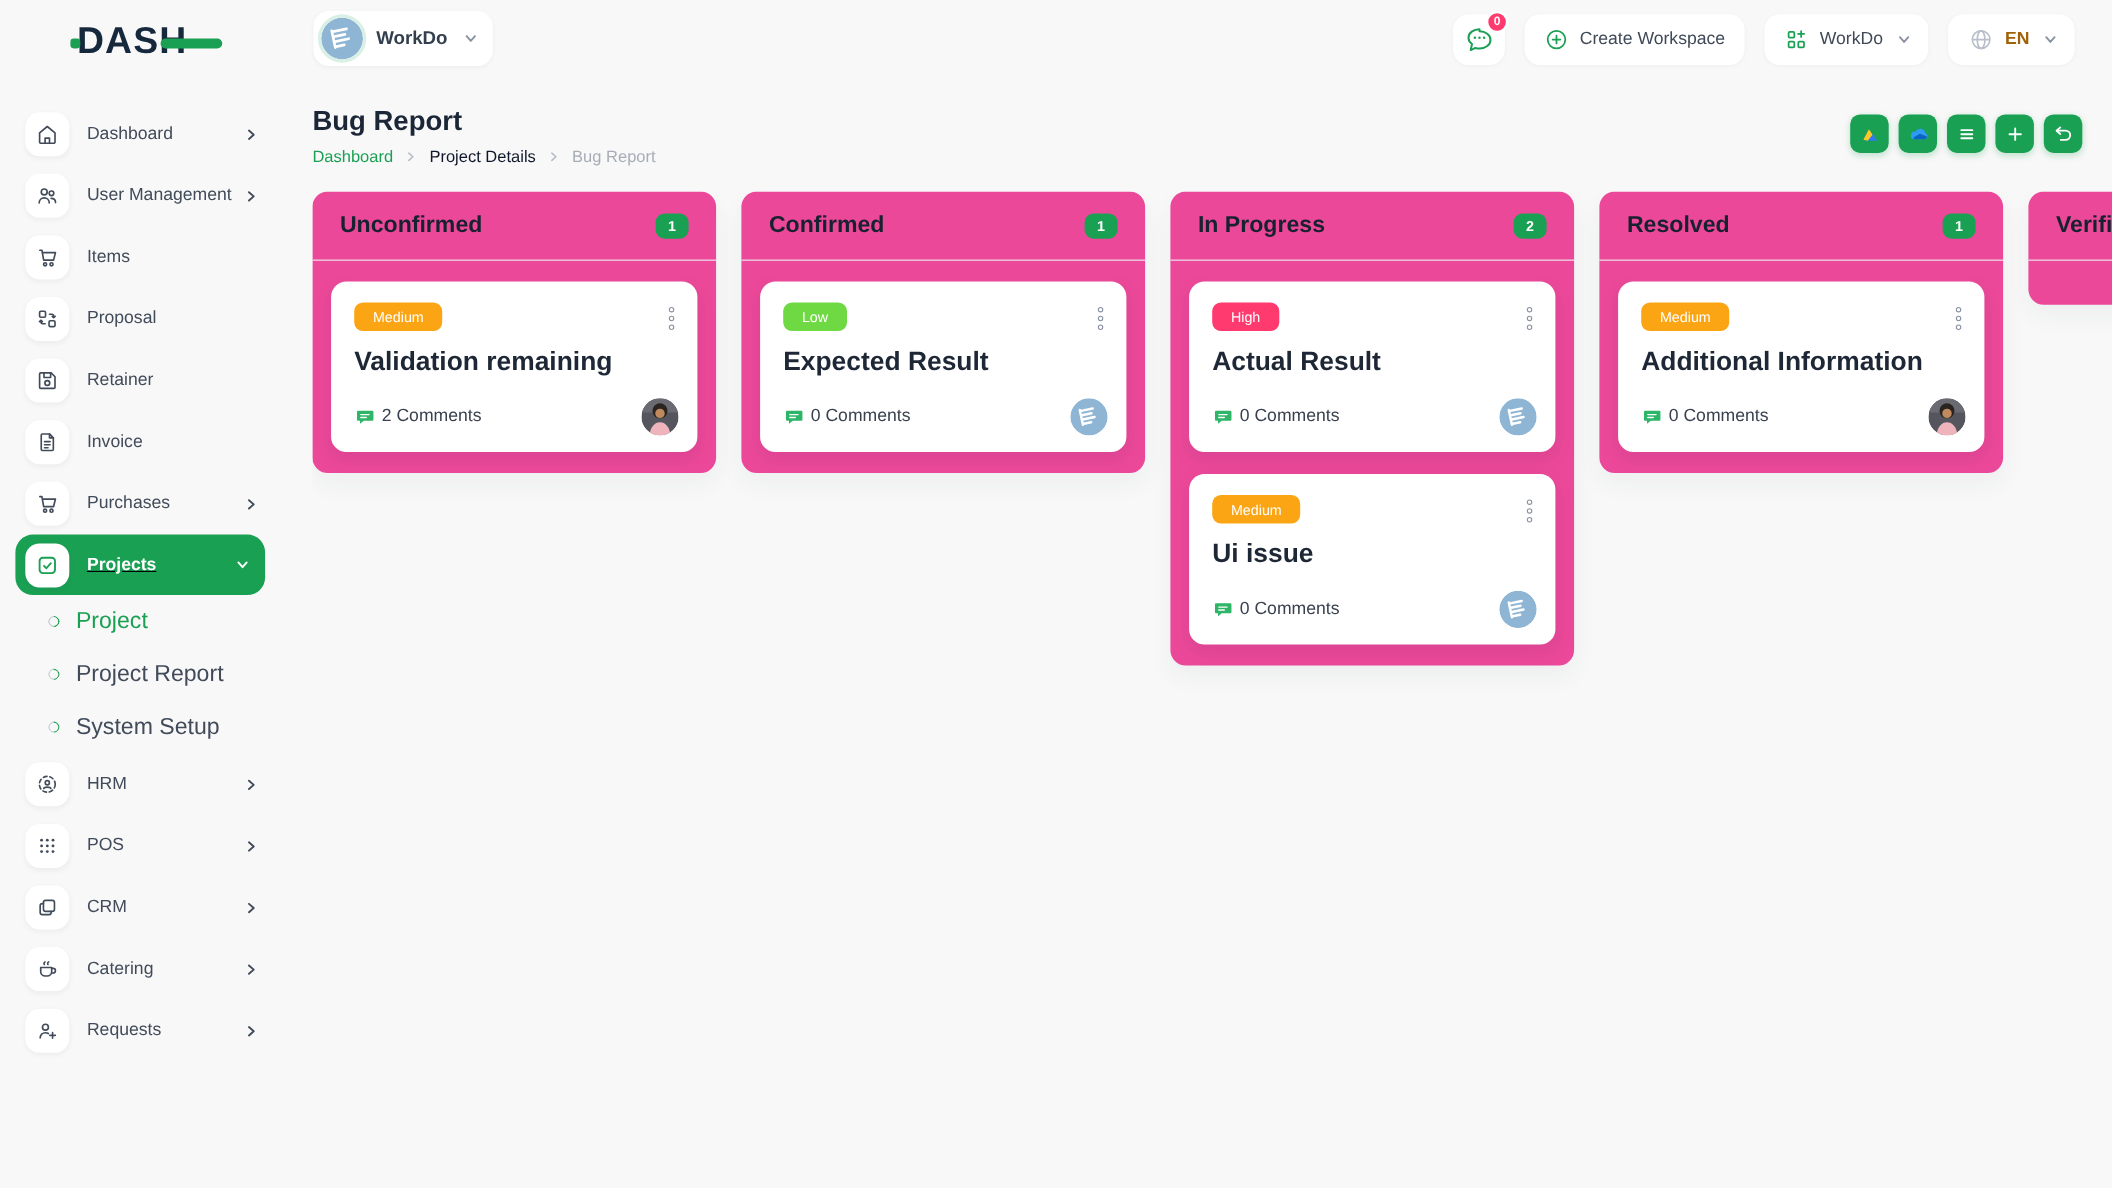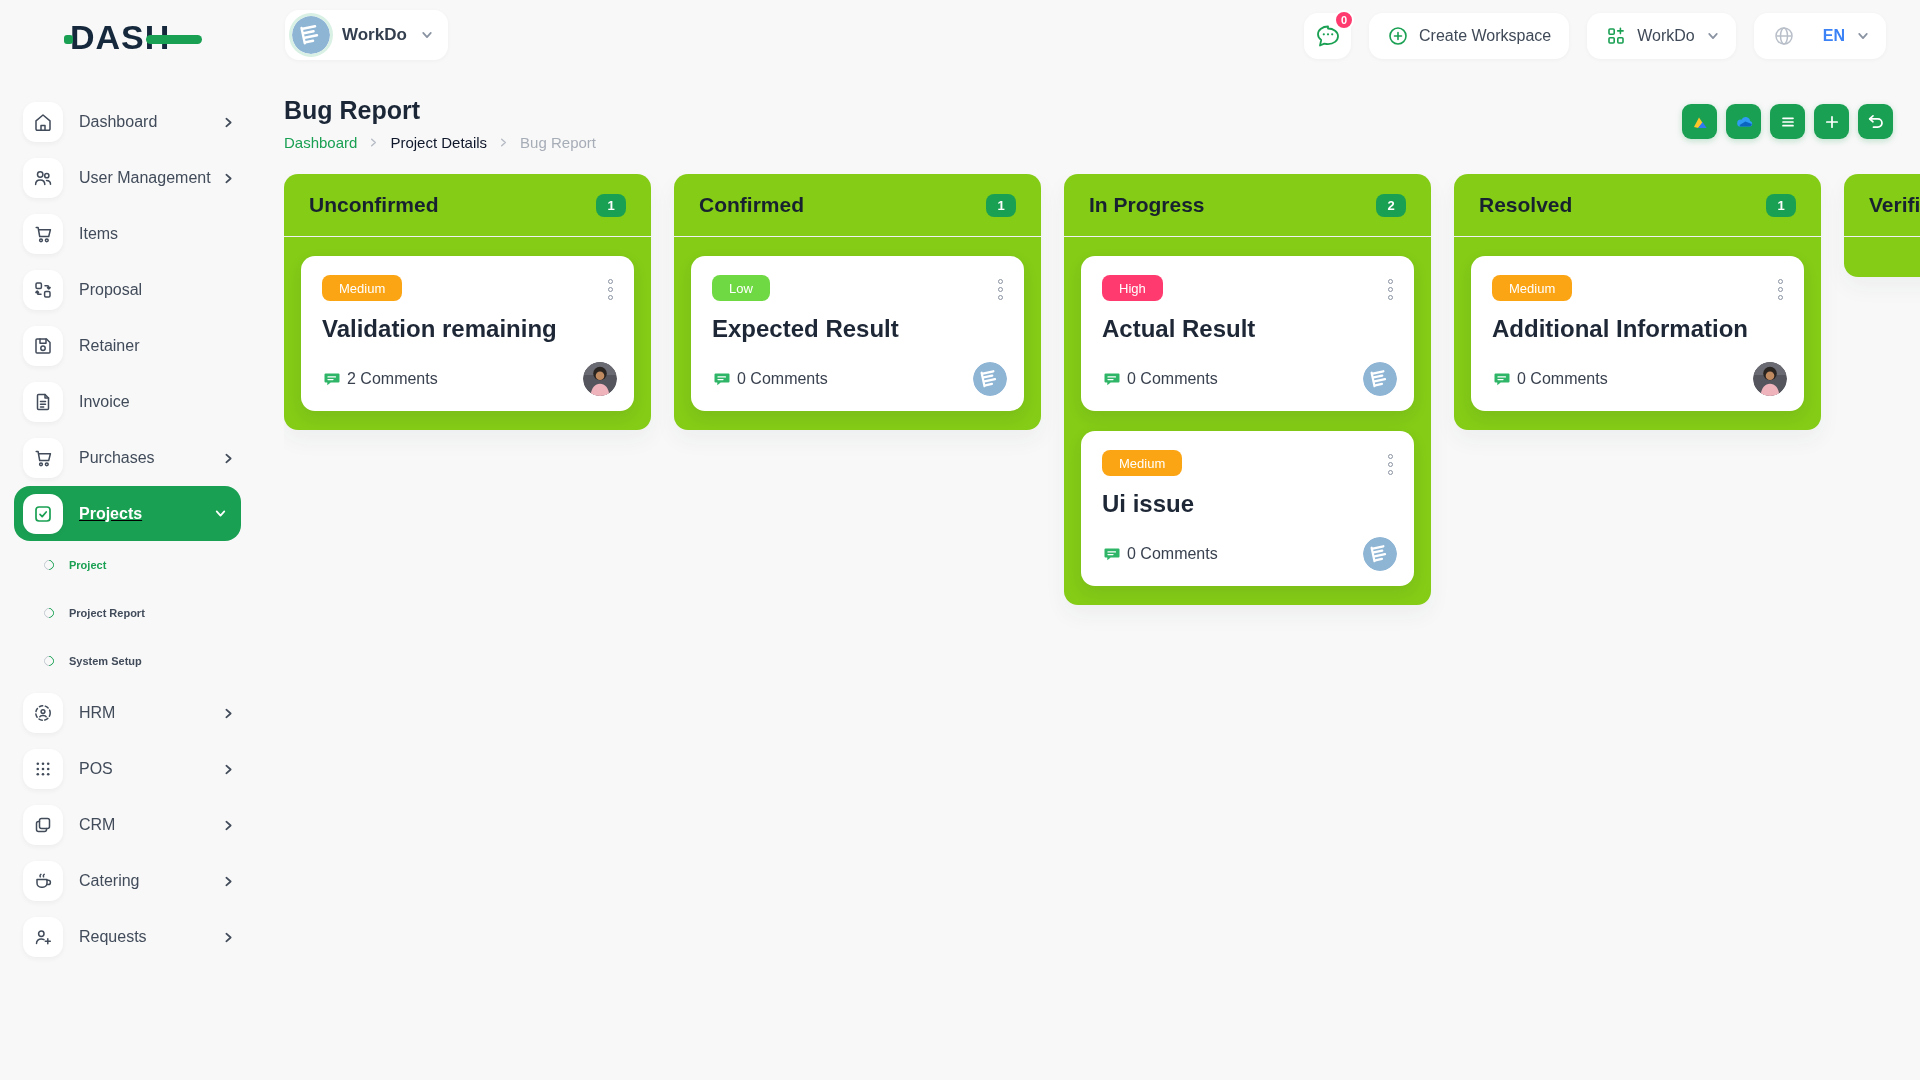--- a/index.html
+++ b/index.html
@@ -16,53 +16,53 @@
     background:#fff;border-radius:14px;padding:0 16px 0 7px;cursor:pointer;box-shadow:0 1px 4px rgba(20,30,60,.04);}
   .ws-avatar{width:38px;height:38px;border-radius:50%;box-shadow:0 0 0 3px #d9f0e4;}
   .ws-label{font-size:17px;font-weight:600;color:#333f4e;}
 
   .top-right{position:absolute;right:34px;top:13px;display:flex;align-items:center;gap:18px;}
   .icon-tile-btn{width:47px;height:46px;background:#fff;border-radius:14px;display:flex;align-items:center;justify-content:center;position:relative;cursor:pointer;box-shadow:0 1px 4px rgba(20,30,60,.04);}
   .msg-badge{position:absolute;top:-3px;right:-3px;min-width:20px;height:20px;border-radius:10px;background:#ff3a6e;color:#fff;
     font-size:11px;font-weight:600;display:flex;align-items:center;justify-content:center;border:2px solid #fff;box-sizing:border-box;padding:0 4px;}
   .top-pill{height:46px;background:#fff;border-radius:14px;display:flex;align-items:center;gap:10px;padding:0 18px;
     font-size:16px;font-weight:500;color:#3f4957;cursor:pointer;box-shadow:0 1px 4px rgba(20,30,60,.04);}
-  .lang-label{color:#3b82f6;font-weight:600;margin-left:17px;}
+  .lang-label{color:#a16207;font-weight:600;}
   .chev-down{transform:rotate(90deg);color:#8a93a2;}
 
   
   .sidebar{position:absolute;left:0;top:72px;width:255px;bottom:0;padding-top:22px;box-sizing:border-box;}
   .side-item{display:flex;align-items:center;height:56px;padding:0 20px 0 23px;cursor:pointer;}
   .icon-tile{width:40px;height:40px;min-width:40px;border-radius:13px;background:#fff;display:flex;align-items:center;justify-content:center;
     margin-right:16px;box-shadow:0 2px 5px rgba(30,40,70,.05);}
   .side-lbl{font-size:16px;color:#414b5a;font-weight:500;white-space:nowrap;}
   .side-chev{margin-left:auto;color:#414b5a;display:flex;}
   .side-item.active{background:#1aa053;border-radius:16px;margin:0 14px;padding:0 14px 0 9px;height:55px;text-decoration:underline;}
   .side-item.active .side-lbl{color:#fff;font-weight:700;}
   .side-item.active .side-chev{color:#fff;transform:rotate(90deg);}
   .sub-item{display:flex;align-items:center;height:48px;padding-left:44px;cursor:pointer;}
   .bullet{width:8px;height:8px;border-radius:50%;border:1.5px solid #c3c9d1;border-bottom-color:#1aa053;border-right-color:#1aa053;
     transform:rotate(-45deg);margin-right:15px;}
-  .sub-lbl{font-size:11px;font-weight:700;color:#414b5a;}
+  .sub-lbl{font-size:21px;font-weight:400;color:#414b5a;}
   .sub-item.active .sub-lbl{color:#1aa053;}
 
   
   .page-title{position:absolute;left:284px;top:96px;font-size:25px;font-weight:600;color:#1b2737;margin:0;}
   .breadcrumb{position:absolute;left:284px;top:134px;display:flex;align-items:center;gap:11px;font-size:15px;}
   .bc-link{color:#1aa053;cursor:pointer;}
   .bc-mid{color:#0f172a;cursor:pointer;}
   .bc-cur{color:#a7adb7;}
   .bc-sep{color:#b6bcc6;display:flex;}
 
   .toolbar{position:absolute;top:104px;right:27px;display:flex;gap:9px;}
   .tb-btn{width:35px;height:35px;border-radius:9px;background:#1aa053;display:flex;align-items:center;justify-content:center;cursor:pointer;box-shadow:0 2px 6px rgba(26,160,83,.25);}
 
   
   .board{position:absolute;left:284px;top:174px;right:0;bottom:0;display:flex;gap:23px;overflow:hidden;align-items:flex-start;}
-  .kcol{width:367px;min-width:367px;background:#84cc16;border-radius:14px;box-shadow:0 10px 22px rgba(40,50,80,.05);}
+  .kcol{width:367px;min-width:367px;background:#ec4899;border-radius:14px;box-shadow:0 10px 22px rgba(40,50,80,.05);}
   .kcol-head{display:flex;align-items:center;justify-content:space-between;padding:19px 25px;border-bottom:1px solid #eef0f2;}
   .kcol-title{font-size:21px;font-weight:700;color:#17212f;}
   .kcount{min-width:30px;height:23px;display:inline-flex;align-items:center;justify-content:center;background:#1aa053;color:#fff;
     border-radius:8px;font-size:13px;font-weight:600;padding:0 8px;box-sizing:border-box;}
   .kcol-body{padding:19px 17px;display:flex;flex-direction:column;gap:20px;justify-content:center;}
   .kcol-body.empty{padding:0;height:40px;}
 
   .kcard{background:#fff;border-radius:14px;box-shadow:0 6px 16px rgba(25,35,65,.09);padding:19px 21px;position:relative;
     height:155px;box-sizing:border-box;cursor:grab;}
   .pri{display:inline-flex;align-items:center;height:26px;padding:0 17px;border-radius:8px;color:#fff;font-size:13px;font-weight:500;}

